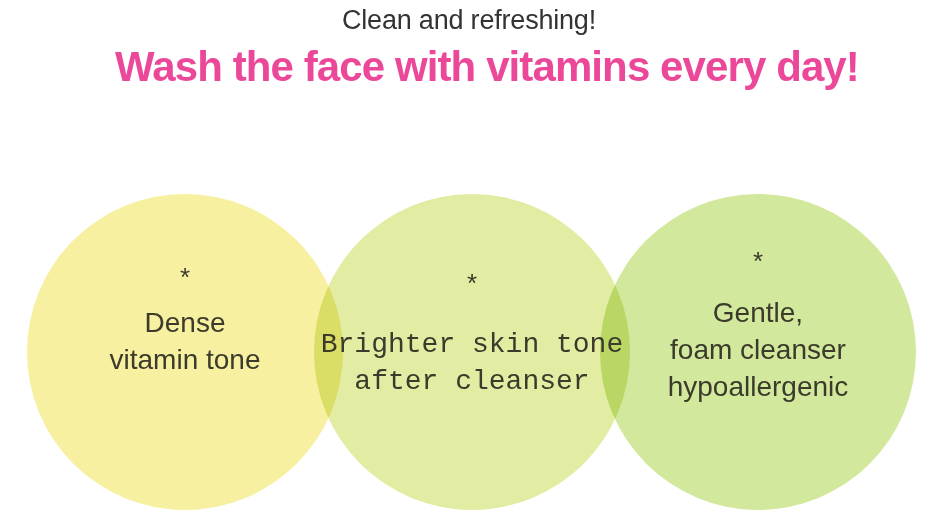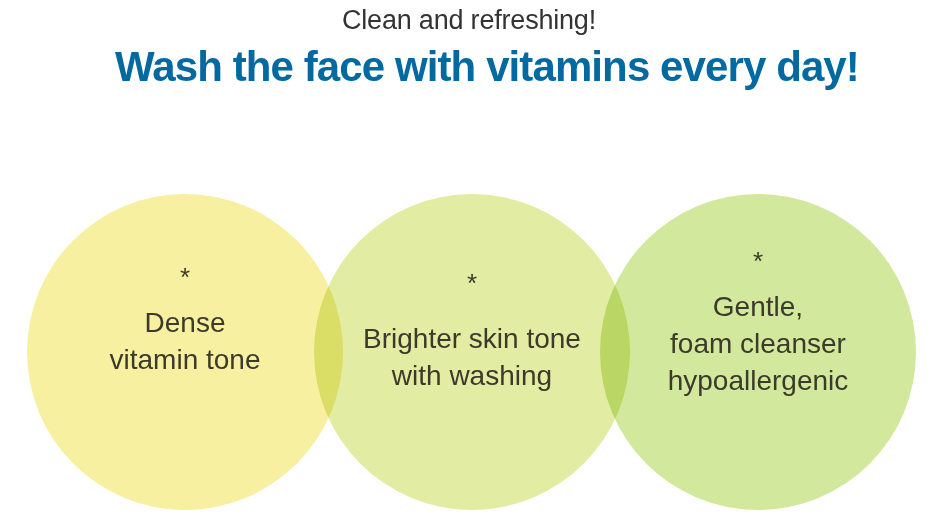--- a/index.html
+++ b/index.html
@@ -92,34 +92,34 @@
   .label-3 { left: 600px; }
 
   .label .star {
     font-size: 26px;
     line-height: 22px;
     margin-bottom: 16px;
     display: block;
   }
   .label .line { display: block; }
 
-  .label-2 .body { margin-top: 10px; }
-  .label-3 .body { margin-top: 0px; }
+  .label-2 .body { margin-top: 16px; font-family: Liberation Mono, monospace; }
+  .label-3 .body { margin-top: 6px; }
   .label-3 { justify-content: flex-start; padding-top: 56px; box-sizing: border-box; }
   .label-1 { justify-content: flex-start; padding-top: 72px; box-sizing: border-box; }
   .label-2 { justify-content: flex-start; padding-top: 78px; box-sizing: border-box; }
 </style>
 </head>
 <body>
 
 <div class="page">
 
   <div class="header">
     <div class="kicker" style="color: rgb(51, 51, 51);">Clean and refreshing!</div>
-    <div class="headline" style="color: #0369a1; padding-left: 36px;">Wash the face with vitamins every day!</div>
+    <div class="headline" style="color: #ec4899; padding-left: 36px;">Wash the face with vitamins every day!</div>
   </div>
 
   <div class="venn">
     <div class="circle circle-1" style="background: rgb(246, 240, 160);"></div>
     <div class="circle circle-2" style="background: rgb(226, 236, 163);"></div>
     <div class="circle circle-3" style="background: rgb(210, 232, 156);"></div>
 
     <div class="labels">
 
       <div class="label label-1" style="color: rgb(59, 58, 43);">
@@ -127,21 +127,21 @@
         <span class="body">
           <span class="line">Dense</span>
           <span class="line">vitamin tone</span>
         </span>
       </div>
 
       <div class="label label-2" style="color: rgb(59, 58, 43);">
         <span class="star">*</span>
         <span class="body">
           <span class="line">Brighter skin tone</span>
-          <span class="line">with washing</span>
+          <span class="line">after cleanser</span>
         </span>
       </div>
 
       <div class="label label-3" style="color: rgb(59, 58, 43);">
         <span class="star">*</span>
         <span class="body">
           <span class="line">Gentle,</span>
           <span class="line">foam cleanser</span>
           <span class="line">hypoallergenic</span>
         </span>

